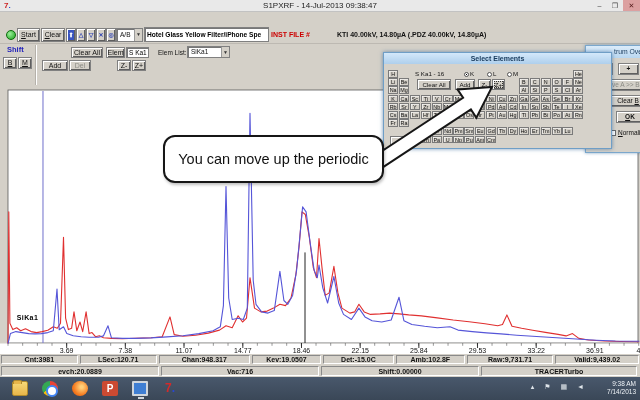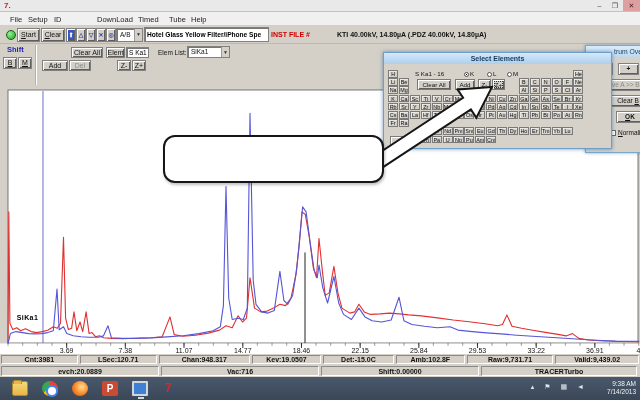--- a/index.html
+++ b/index.html
@@ -124,34 +124,26 @@
   .callout{position:absolute;left:163px;top:135px;width:221px;height:48px;background:#fff;border:2.5px solid #161616;border-radius:12px;z-index:8;
            display:flex;flex-direction:column;justify-content:center;text-align:center;font-size:14.5px;color:#111;line-height:19px;box-shadow:1px 2px 3px rgba(0,0,0,.25);}
 </style>
 </head>
 <body>
 
 <div class="screen">
 
   <div class="titlebar">
     <div class="app-icon">7<span style="color:#2a48d4">.</span></div>
+    <div class="title-text">S1PXRF - 14-Jul-2013 09:38:47</div>
     <div class="winbtn btn-min">–</div>
     <div class="winbtn btn-max">❐</div>
     <div class="winbtn btn-close">✕</div>
   </div>
 
-  <div class="menubar">
-    <span class="menu-item" style="left:10px">File</span>
-    <span class="menu-item" style="left:28px">Setup</span>
-    <span class="menu-item" style="left:54px">ID</span>
-    <span class="menu-item" style="left:97px">DownLoad</span>
-    <span class="menu-item" style="left:138px">Timed</span>
-    <span class="menu-item" style="left:169px">Tube</span>
-    <span class="menu-item" style="left:191px">Help</span>
-  </div>
 
   <div class="toolbar1">
     <div class="led"></div>
     <div class="tbtn btn-start"><u>S</u>tart</div>
     <div class="tbtn btn-clear1"><u>C</u>lear</div>
     <div class="tbtn ico-btn u1">⬆</div>
     <div class="tbtn ico-btn u2">△</div>
     <div class="tbtn ico-btn u3">▽</div>
     <div class="tbtn ico-btn u4">✕</div>
     <div class="tbtn ico-btn u5">◎</div>
@@ -403,15 +395,16 @@
         <div class="el-btn" style="left: 102.1px; top: 82.6px;">Cm</div>
       </div>
     <div class="dbtn d-ok">OK</div>
   </div>
 
   <svg class="arrow-svg" width="640" height="400" viewBox="0 0 640 400">
     <polygon points="375.9,171.8 470.9,109.4 476.4,117.8 492,87 457.6,89.5 463.1,97.8 368.1,160.2" fill="#ffffff" stroke="#161616" stroke-width="2"></polygon>
   </svg>
 
   <div class="callout">
+    <div>You can move up the periodic</div>
   </div>
 
 </div>
 
 </body></html>

